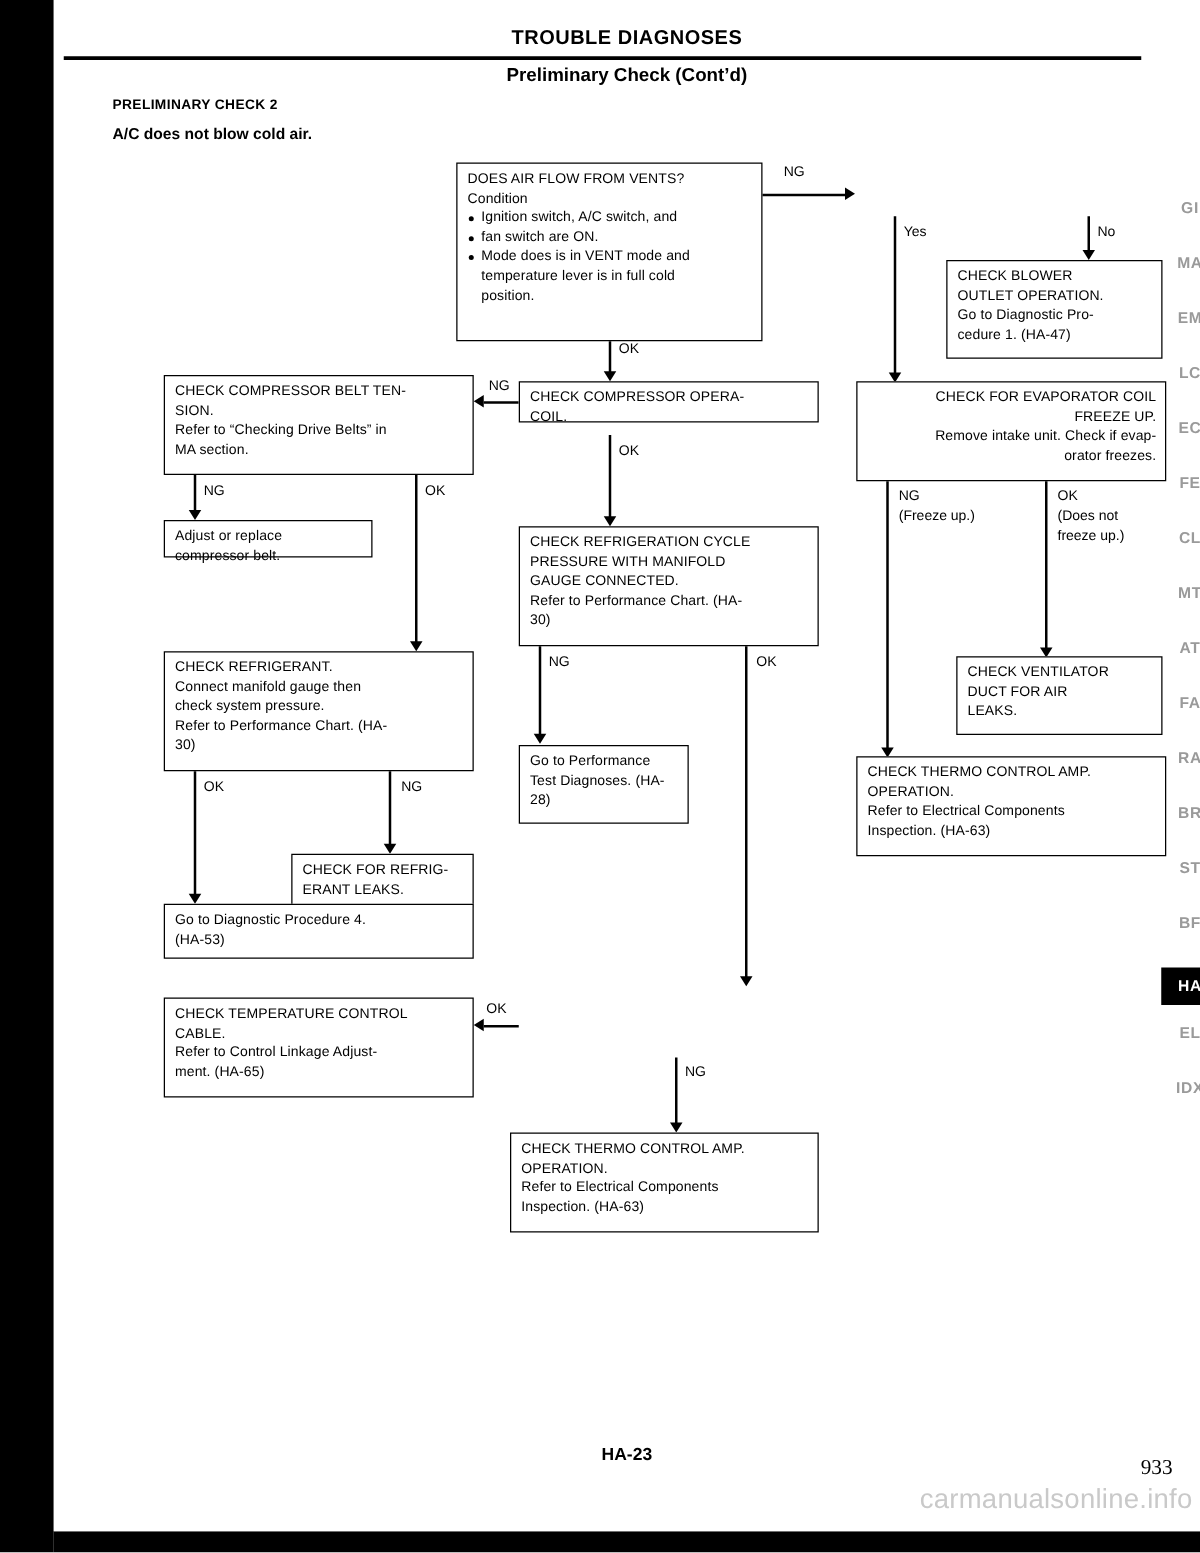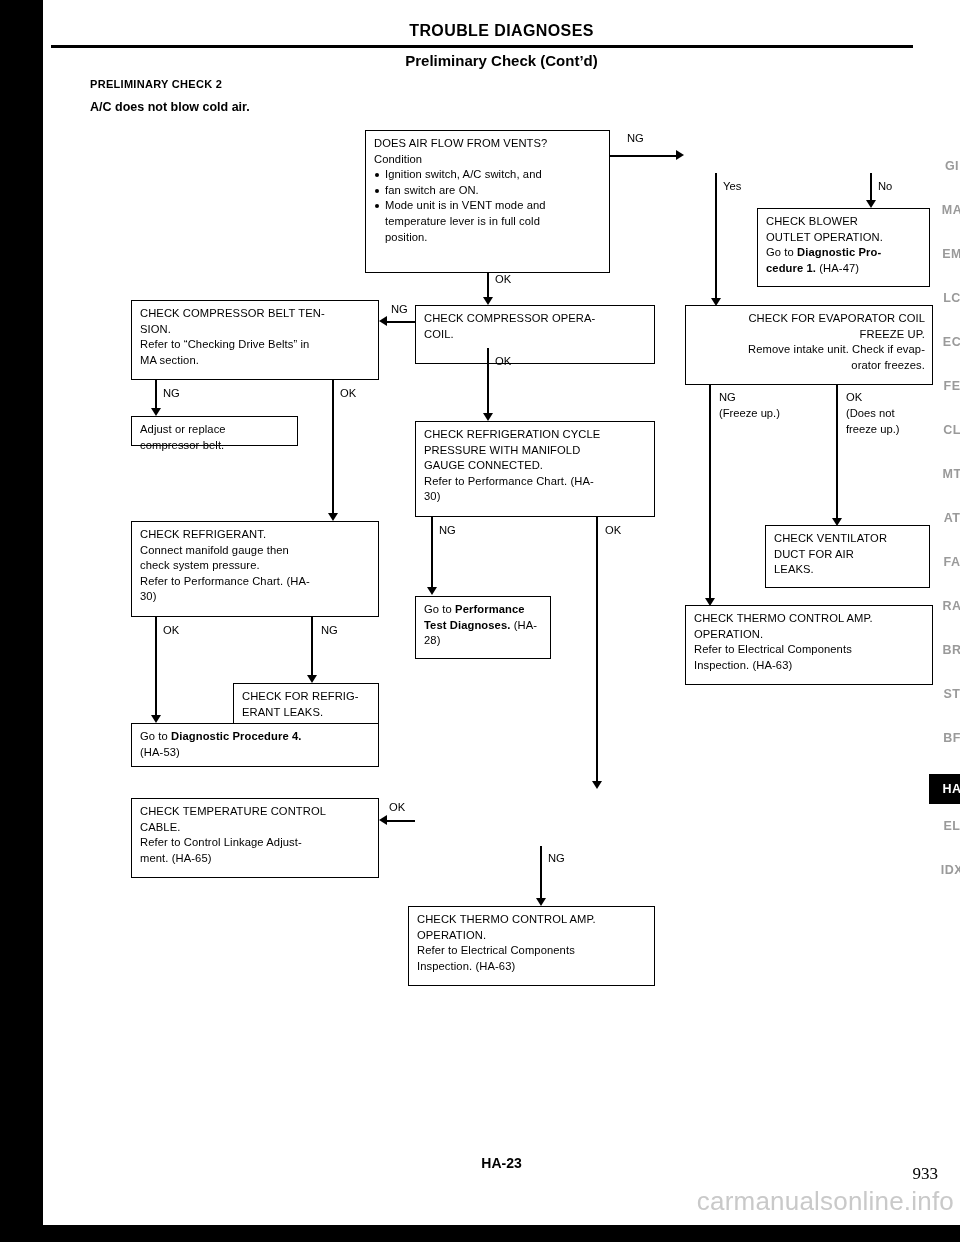--- a/index.html
+++ b/index.html
@@ -36,21 +36,21 @@
     position:absolute;
     border:1.6px solid #000;
     background:#fff;
     box-sizing:border-box;
     padding:5px 7px 4px 8px;
     font-size:11.2px;
     line-height:15.6px;
     letter-spacing:.1px;
   }
   .box p{margin:0;}
-  .box .b{font-weight:bold;}
+  .box .b{font-weight:normal;}
   .bullet{position:relative;padding-left:11px;}
   .bullet:before{
     content:"";position:absolute;left:1px;top:6px;width:4px;height:4px;
     border-radius:50%;background:#000;
   }
 
   
   .vline{position:absolute;width:1.6px;background:#000;}
   .hline{position:absolute;height:1.6px;background:#000;}
   .arrow-d{position:absolute;width:0;height:0;border-left:5px solid transparent;border-right:5px solid transparent;border-top:8px solid #000;}
@@ -65,42 +65,42 @@
     font-size:12.5px;font-weight:bold;
     color:#9a9a9a;
     text-align:center;line-height:17px;
     letter-spacing:.5px;
   }
   .tab.on{background:#000;color:#fff;height:30px;line-height:30px;margin-bottom:14px;}
 
   
   .pgnum{position:absolute;left:0;top:1155px;width:917px;text-align:center;font-size:14px;font-weight:bold;}
   .bignum{position:absolute;right:22px;top:1164px;font-size:17px;font-family:"Liberation Serif", serif;}
-  .wm{position:absolute;right:6px;top:1186px;font-size:26px;color:#c9c9c9;letter-spacing:.2px;}
+  .wm{position:absolute;right:6px;top:1186px;font-size:22px;color:#c9c9c9;letter-spacing:.2px;}
 </style>
 </head>
 <body>
 
 <div class="scan-edge-left"></div>
 <div class="scan-edge-bottom"></div>
 
 <div class="page">
 
   <div class="hdr-title">TROUBLE DIAGNOSES</div>
   <div class="hdr-rule"></div>
   <div class="hdr-sub">Preliminary Check (Cont’d)</div>
   <div class="sect-title">PRELIMINARY CHECK 2</div>
   <div class="sect-sub">A/C does not blow cold air.</div>
 
   <div class="box" style="left:322px;top:130px;width:245px;height:143px;">
     <p>DOES AIR FLOW FROM VENTS?</p>
     <p>Condition</p>
     <p class="bullet"><span>Ignition switch, A/C switch, and</span></p>
     <p class="bullet cont" style="padding-left:11px;">fan switch are ON.</p>
-    <p class="bullet"><span>Mode unit is in VENT mode and</span></p>
+    <p class="bullet"><span>Mode does is in VENT mode and</span></p>
     <p class="cont" style="padding-left:11px;">temperature lever is in full cold</p>
     <p class="cont" style="padding-left:11px;">position.</p>
   </div>
 
   <div class="hline" style="left:567px;top:155px;width:68px;"></div>
   <div class="arrow-r" style="left:633px;top:150px;"></div>
   <div class="lbl" style="left:584px;top:131px;">NG</div>
 
   <div class="vline" style="left:444px;top:273px;height:26px;"></div>
   <div class="arrow-d" style="left:440px;top:297px;"></div>
@@ -134,21 +134,21 @@
   <div class="lbl" style="left:348px;top:302px;">NG</div>
 
   <div class="vline" style="left:112px;top:380px;height:30px;"></div>
   <div class="arrow-d" style="left:108px;top:408px;"></div>
   <div class="lbl" style="left:120px;top:386px;">NG</div>
 
   <div class="vline" style="left:289px;top:380px;height:135px;"></div>
   <div class="arrow-d" style="left:285px;top:513px;"></div>
   <div class="lbl" style="left:297px;top:386px;">OK</div>
 
-  <div class="box" style="left:372px;top:305px;width:240px;height:59px;">
+  <div class="box" style="left:372px;top:305px;width:240px;height:33px;">
     <p>CHECK COMPRESSOR OPERA-</p>
     <p>COIL.</p>
   </div>
 
   <div class="vline" style="left:444px;top:348px;height:67px;"></div>
   <div class="arrow-d" style="left:440px;top:413px;"></div>
   <div class="lbl" style="left:452px;top:354px;">OK</div>
 
   <div class="box" style="left:642px;top:305px;width:248px;height:80px;text-align:right;">
     <p>CHECK FOR EVAPORATOR COIL</p>

